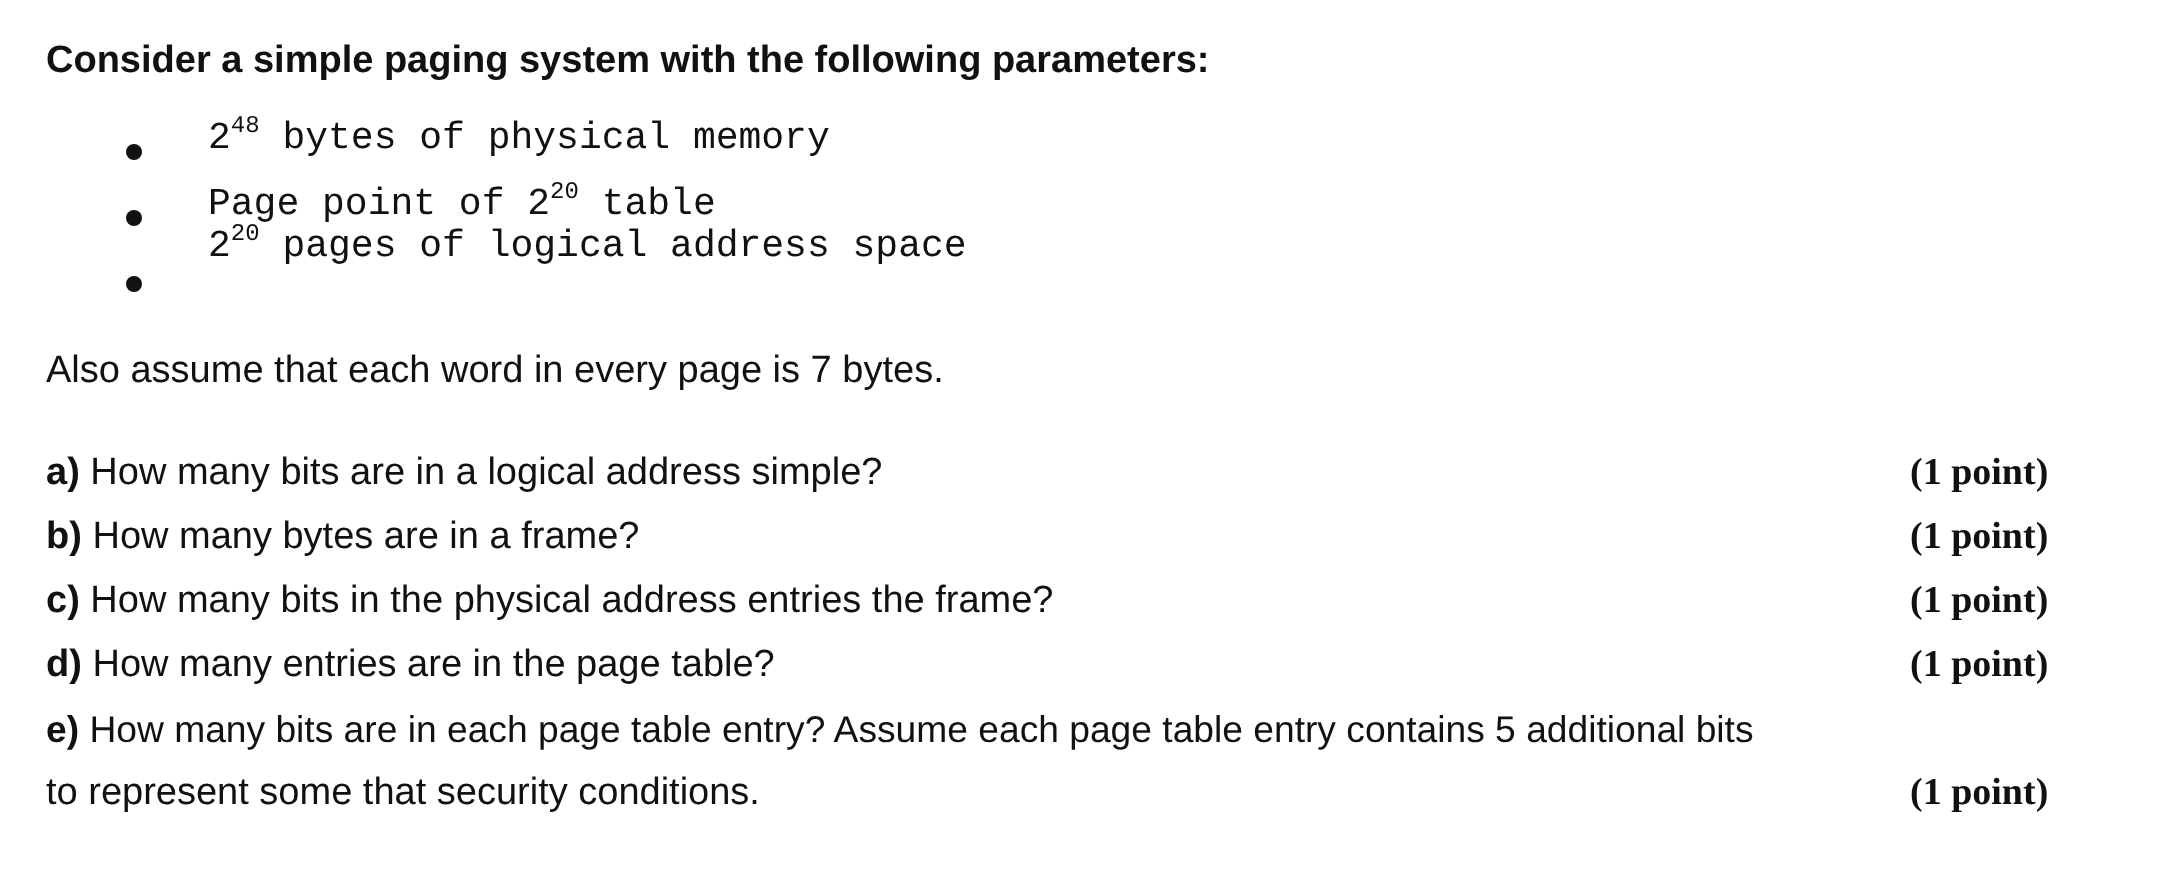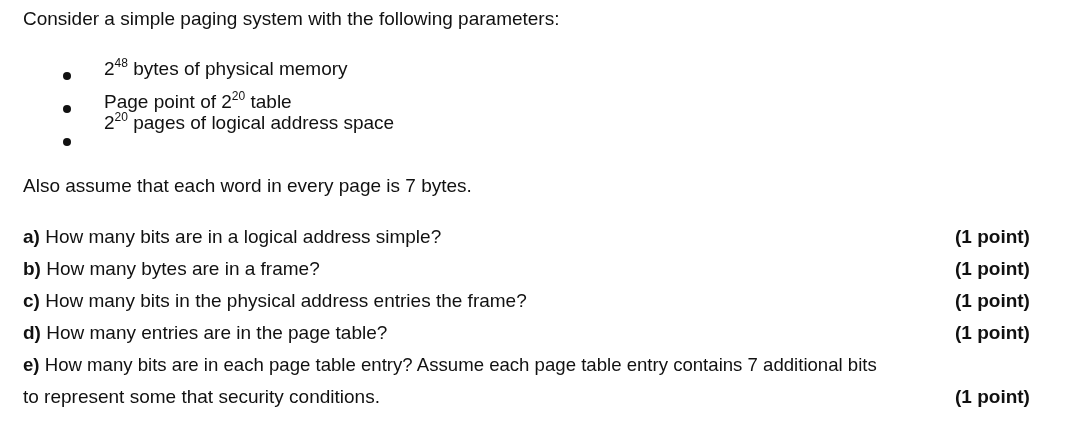--- a/index.html
+++ b/index.html
@@ -1,24 +1,24 @@
 <!DOCTYPE html>
 <html><head>
 <meta charset="utf-8">
 <style>
   html, body { margin:0; padding:0; background:#ffffff; }
   body { width:1081px; height:436px; position:relative; overflow:hidden;
          font-family:"Liberation Sans", "DejaVu Sans", sans-serif; color:#111; font-size:19px; }
   .line { position:absolute; white-space:nowrap; }
-  .intro { left:23px; top:8px; }
+  .intro { left:23px; top:20px;font-weight:bold; }
   .bullet { position:absolute; left:63px; width:8px; height:8px; border-radius:50%; background:#111; }
-  .bullet-text { left:104px; }
+  .bullet-text { left:104px;font-family:Liberation Mono, monospace; }
   sup { font-size:12px; vertical-align:8px; line-height:0; }
   .b { font-weight:bold; }
-  .pts { position:absolute; left:955px; font-weight:bold; white-space:nowrap; }
+  .pts { position:absolute; left:955px; font-weight:bold; white-space:nowrap;font-family:Liberation Serif, serif; }
 </style>
 </head>
 <body>
 
 <div class="line intro">Consider a simple paging system with the following parameters:</div>
 
 <span class="bullet" style="top:72px"></span>
 <div class="line bullet-text" style="top:58px"><span>2</span><sup>48</sup><span> bytes of physical memory</span></div>
 
 <span class="bullet" style="top:105px"></span>
@@ -34,15 +34,15 @@
 
 <div class="line" style="left:23px; top:258px"><span class="b">b)</span><span> How many bytes are in a frame?</span></div>
 <div class="pts" style="top:258px">(1 point)</div>
 
 <div class="line" style="left:23px; top:290px"><span class="b">c)</span><span> How many bits in the physical address entries the frame?</span></div>
 <div class="pts" style="top:290px">(1 point)</div>
 
 <div class="line" style="left:23px; top:322px"><span class="b">d)</span><span> How many entries are in the page table?</span></div>
 <div class="pts" style="top:322px">(1 point)</div>
 
-<div class="line" style="left:23px; top:354px; font-size:18.6px"><span class="b">e)</span><span> How many bits are in each page table entry? Assume each page table entry contains 7 additional bits</span></div>
+<div class="line" style="left:23px; top:354px; font-size:18.6px"><span class="b">e)</span><span> How many bits are in each page table entry? Assume each page table entry contains 5 additional bits</span></div>
 <div class="line" style="left:23px; top:386px">to represent some that security conditions.</div>
 <div class="pts" style="top:386px">(1 point)</div>
 
 </body></html>

